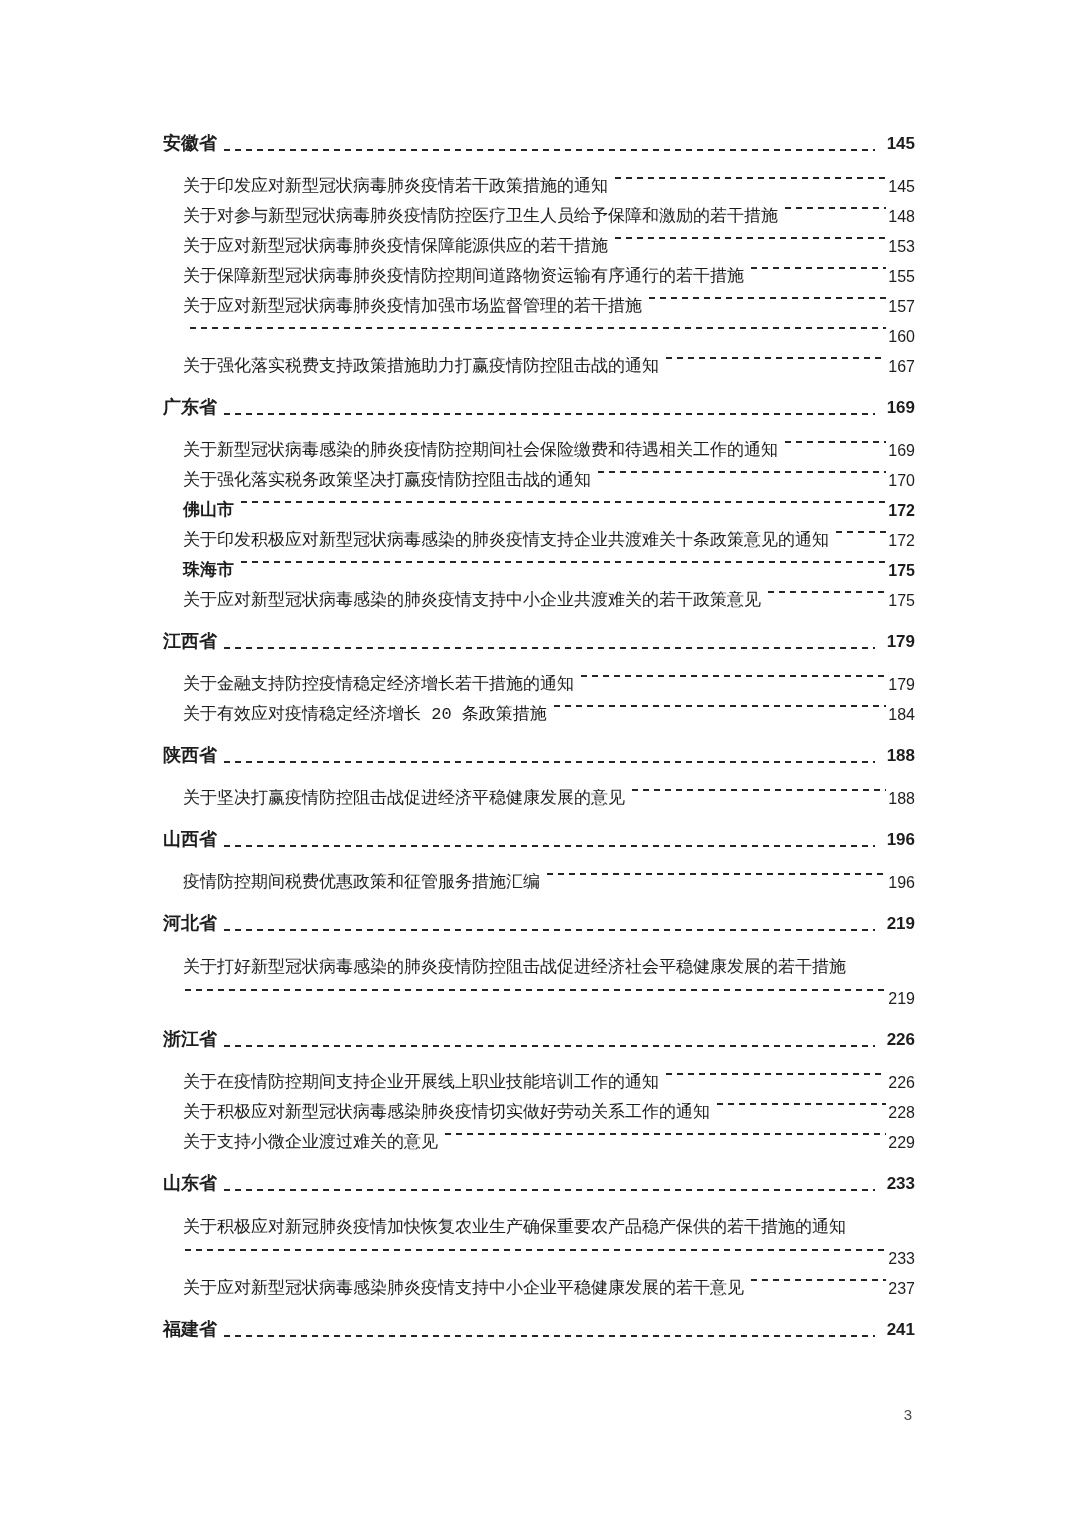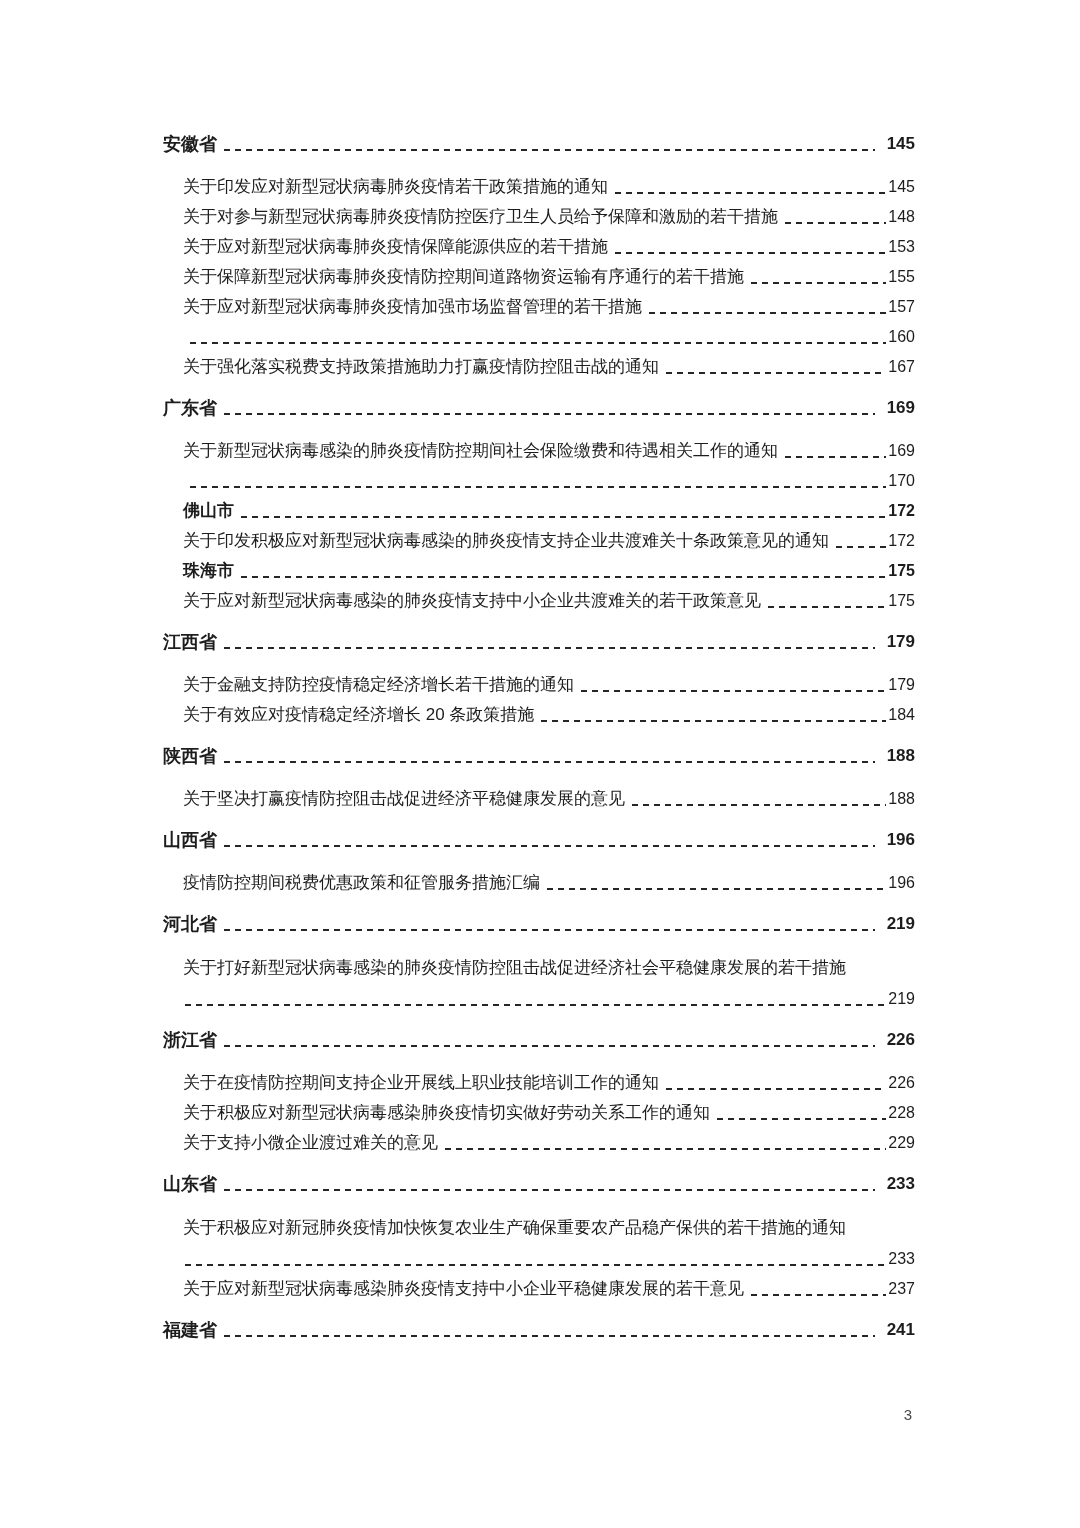--- a/index.html
+++ b/index.html
@@ -19,25 +19,26 @@
   .toc {
     position: absolute;
     left: 163px; top: 118px;
     width: 752px;
   }
   .row {
     display: flex;
     align-items: stretch;
     white-space: nowrap;
   }
-  .row .title { white-space: nowrap; }
+  .row .title { white-space: nowrap; font-family: Liberation Mono, monospace; }
   .row.item, .row.city {
     height: 30px; line-height: 30px;
     padding-left: 20px;
     font-size: 17px;
+    align-items: center;
   }
   .row.city { font-weight: bold; }
   .row.province {
     height: 32px; line-height: 32px;
     margin-top: 10px; margin-bottom: 12px;
     font-size: 18px; font-weight: bold;
   }
   .leader {
     flex: 1 1 auto;
     min-width: 8px;
@@ -115,20 +116,21 @@
         <span class="title">广东省</span>
         <span class="leader"></span>
         <span class="pagenum">169</span>
       </div>
       <div class="row item">
         <span class="title">关于新型冠状病毒感染的肺炎疫情防控期间社会保险缴费和待遇相关工作的通知</span>
         <span class="leader"></span>
         <span class="pagenum">169</span>
       </div>
       <div class="row item">
+        <span class="title">关于强化落实税务政策坚决打赢疫情防控阻击战的通知</span>
         <span class="leader"></span>
         <span class="pagenum">170</span>
       </div>
       <div class="row city">
         <span class="title">佛山市</span>
         <span class="leader"></span>
         <span class="pagenum">172</span>
       </div>
       <div class="row item">
         <span class="title">关于印发积极应对新型冠状病毒感染的肺炎疫情支持企业共渡难关十条政策意见的通知</span>

